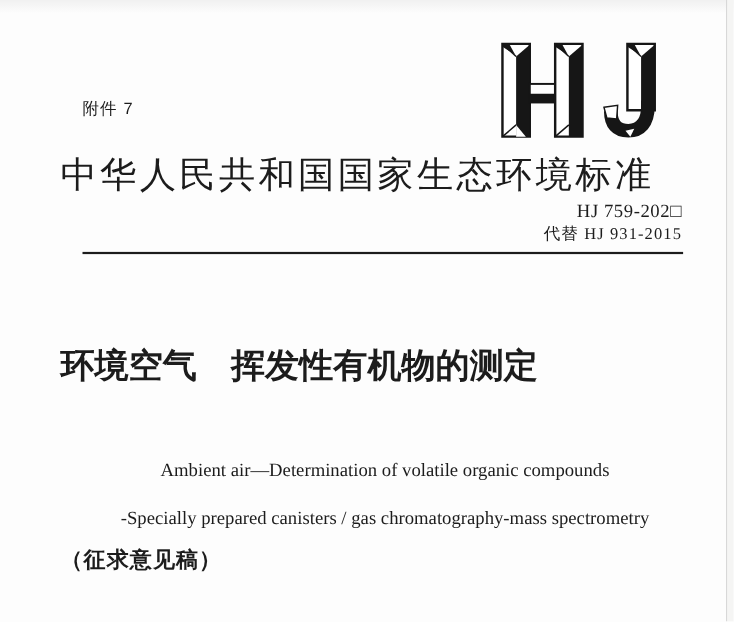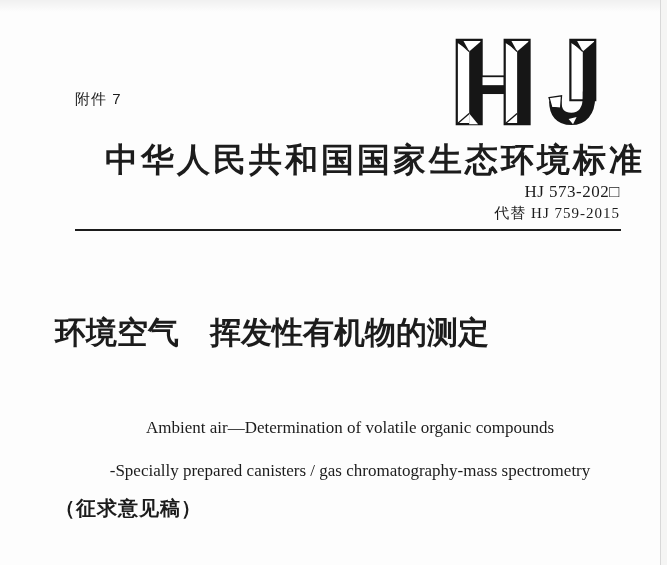--- a/index.html
+++ b/index.html
@@ -21,23 +21,23 @@
     background:linear-gradient(to bottom, rgba(0,0,0,0.05), rgba(0,0,0,0));
   }
   .attachment{
     position:absolute;left:75px;top:90px;
     font-family:"Liberation Sans","DejaVu Sans",sans-serif;
     font-size:15px;letter-spacing:1px;
   }
   .logo{position:absolute;left:455px;top:38px;width:142px;height:89px;}
   .heading{
     position:absolute;left:55px;top:142px;width:590px;
-    text-align:right;white-space:nowrap;
+    text-align:left;white-space:nowrap;
     font-family:"Liberation Serif","DejaVu Serif",serif;
-    font-weight:bold;font-size:33px;letter-spacing:3px;line-height:1.1;
+    font-weight:normal;font-size:33px;letter-spacing:3px;line-height:1.1;
   }
   .std-num{
     position:absolute;left:75px;top:182px;width:545px;
     text-align:right;font-size:17px;letter-spacing:0.5px;line-height:1.2;
   }
   .replaces{
     position:absolute;left:75px;top:204px;width:545px;
     text-align:right;font-size:15px;letter-spacing:1px;line-height:1.2;
   }
   .rule{
@@ -104,23 +104,23 @@
     <polygon points="130,2 137,2 143,13 130,5" fill="#161616"></polygon>
     <line x1="130" y1="2" x2="144" y2="15" stroke="#161616" stroke-width="1.5"></line>
 
     <path d="M151,60 L151,66 C151,83 143,91 131,91 C119,91 113,84 113,71" stroke="#161616" stroke-width="14" fill="none"></path>
     <polygon points="106,67 120,65 119,79 109,78" fill="#ffffff" stroke="#161616" stroke-width="1.5"></polygon>
     <polygon points="128,91 137,89 133,97" fill="#ffffff"></polygon>
   </svg>
 
   <div class="heading">中华人民共和国国家生态环境标准</div>
 
-  <div class="std-num">HJ 573-202□</div>
+  <div class="std-num">HJ 759-202□</div>
 
-  <div class="replaces">代替 HJ 759-2015</div>
+  <div class="replaces">代替 HJ 931-2015</div>
 
   <div class="rule"></div>
 
   <div class="title-cn line1">环境空气　挥发性有机物的测定</div>
 
 
   <div class="title-en line1">Ambient air—Determination of volatile organic compounds</div>
 
   <div class="title-en line2">-Specially prepared canisters / gas chromatography-mass spectrometry</div>
 

